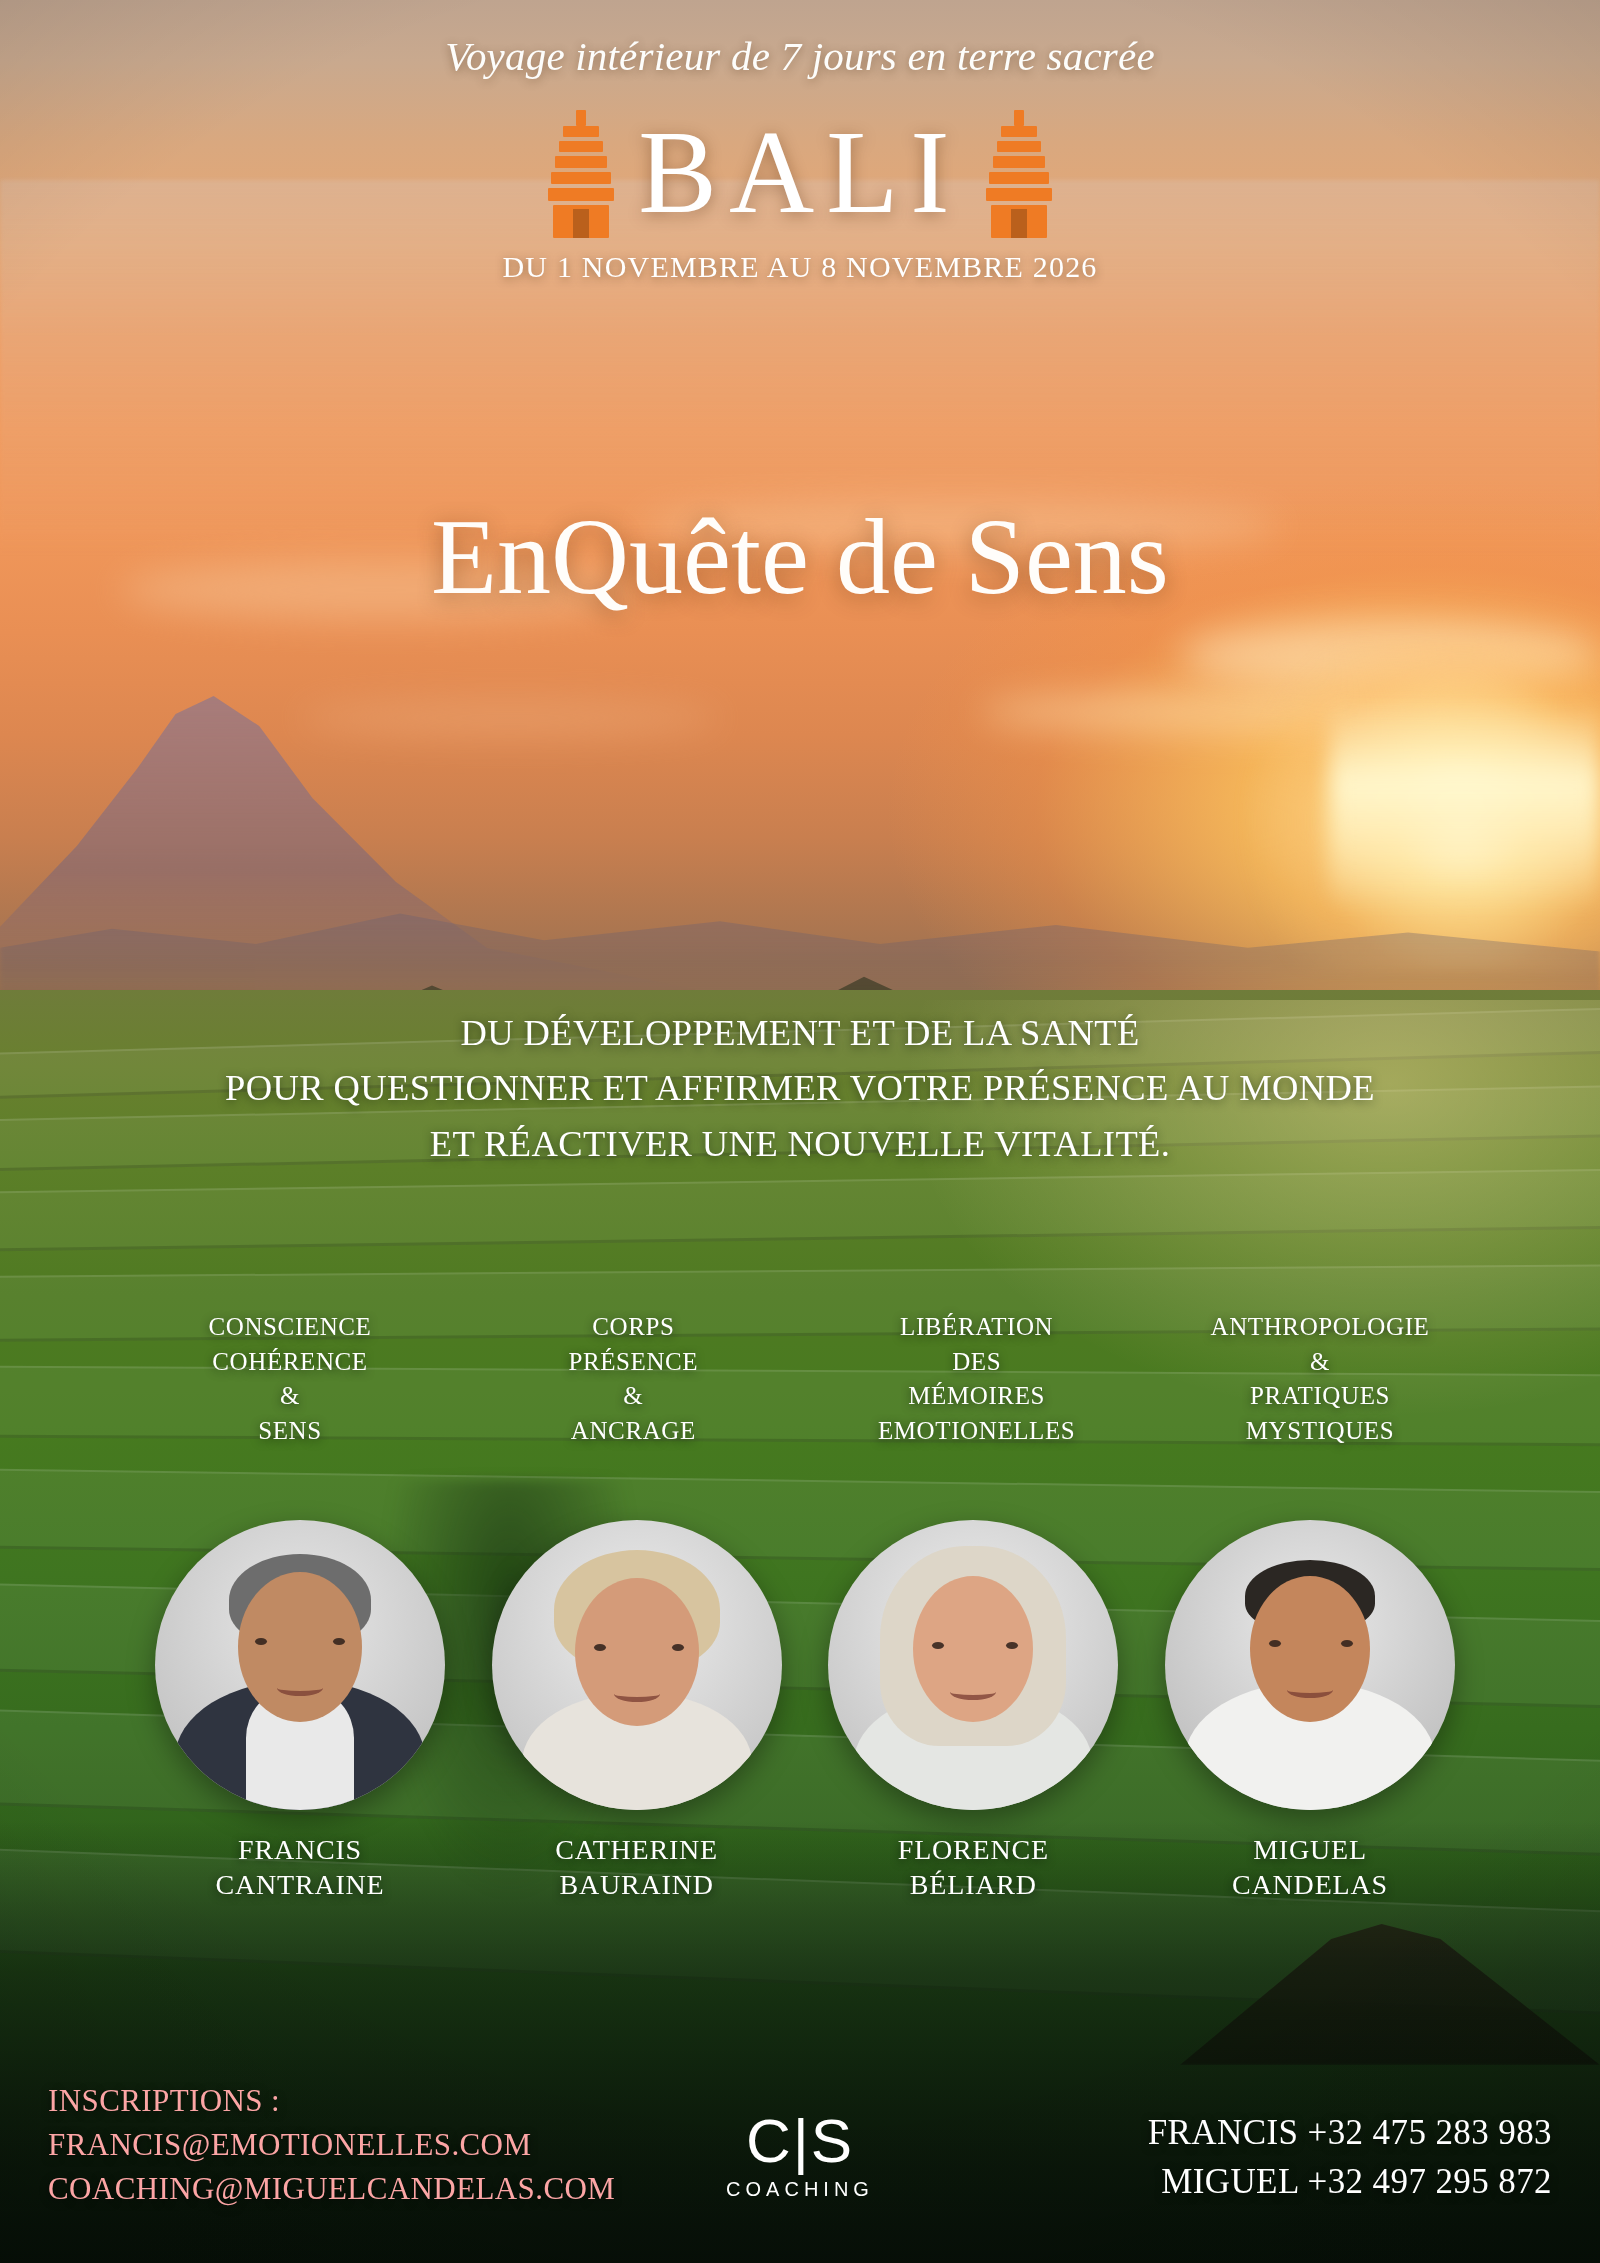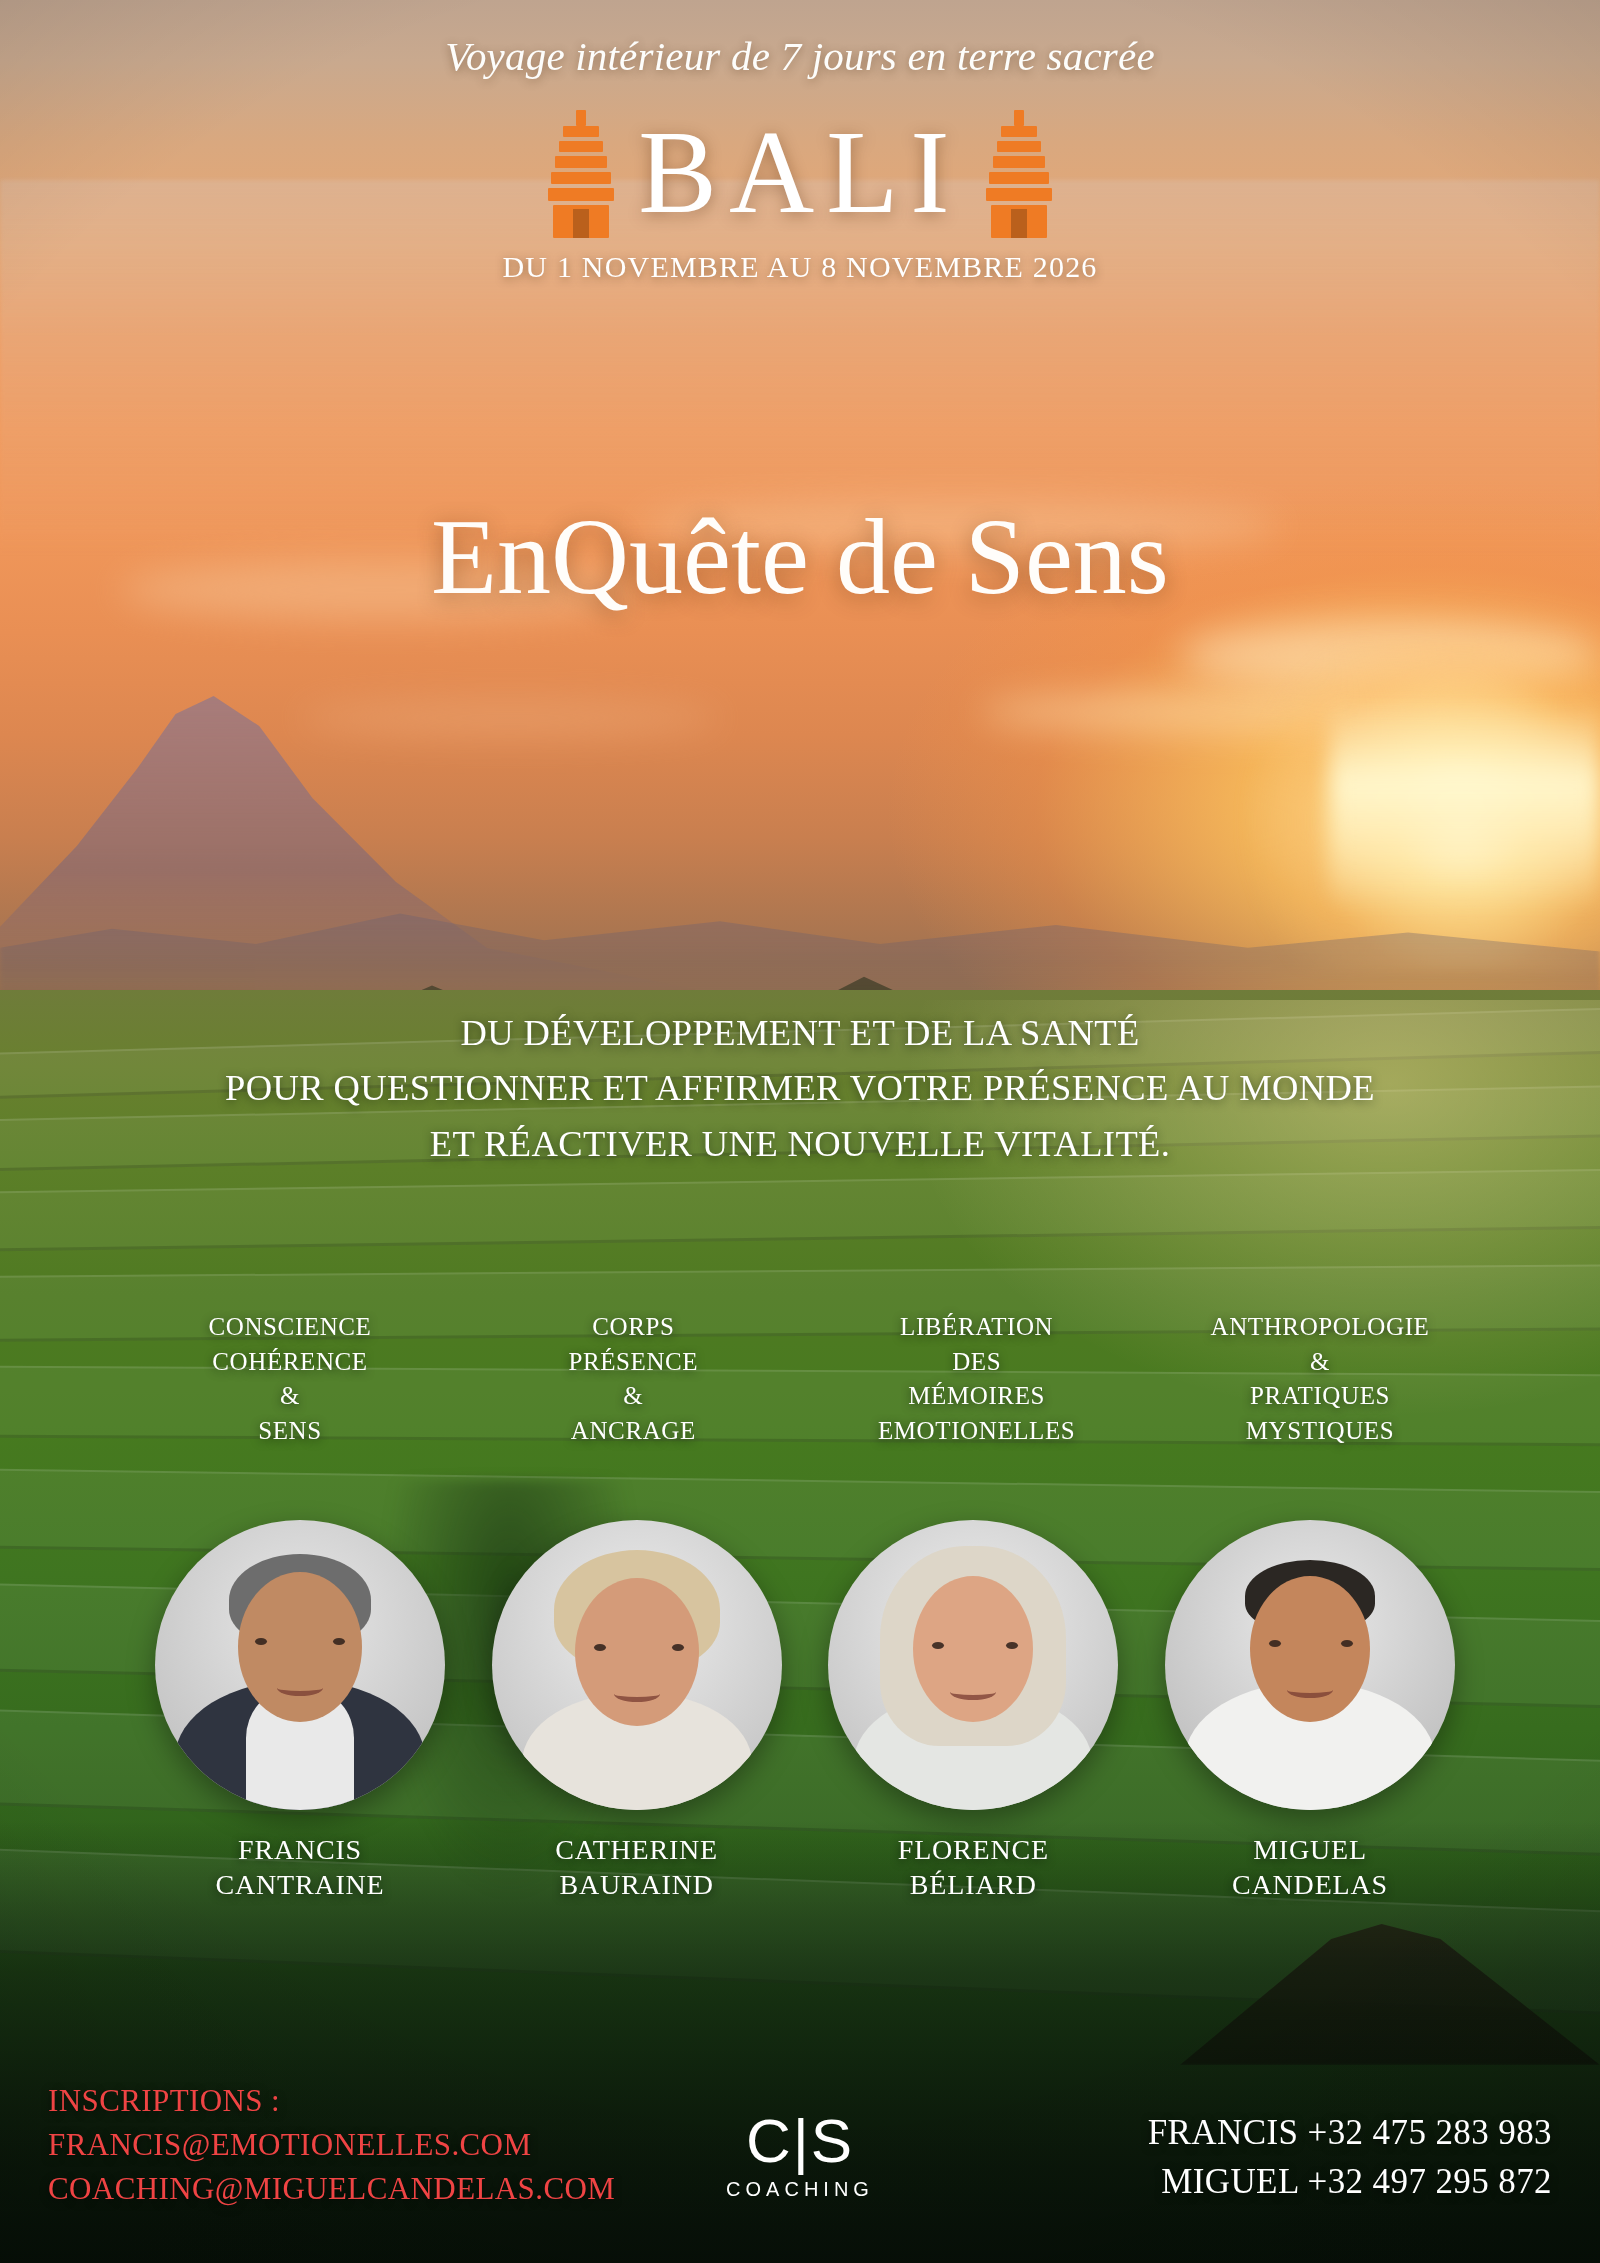--- a/index.html
+++ b/index.html
@@ -257,21 +257,21 @@
     margin-top: 22px;
     color: #ffffff;
     font-size: 28px;
     line-height: 1.25;
     letter-spacing: .8px;
     text-shadow: 0 2px 9px rgba(10,25,8,0.8);
   }
 
   .footer-left {
     position: absolute; left: 48px; bottom: 52px;
-    color: #ef4444; font-size: 31px; line-height: 1.42;
+    color: #fca5a5; font-size: 31px; line-height: 1.42;
     letter-spacing: .4px;
     text-shadow: 0 2px 9px rgba(0,0,0,0.6);
   }
   .footer-right {
     position: absolute; right: 48px; bottom: 56px;
     text-align: right;
     color: #ffffff; font-size: 35px; line-height: 1.42;
     letter-spacing: .4px;
     text-shadow: 0 2px 9px rgba(0,0,0,0.6);
   }

